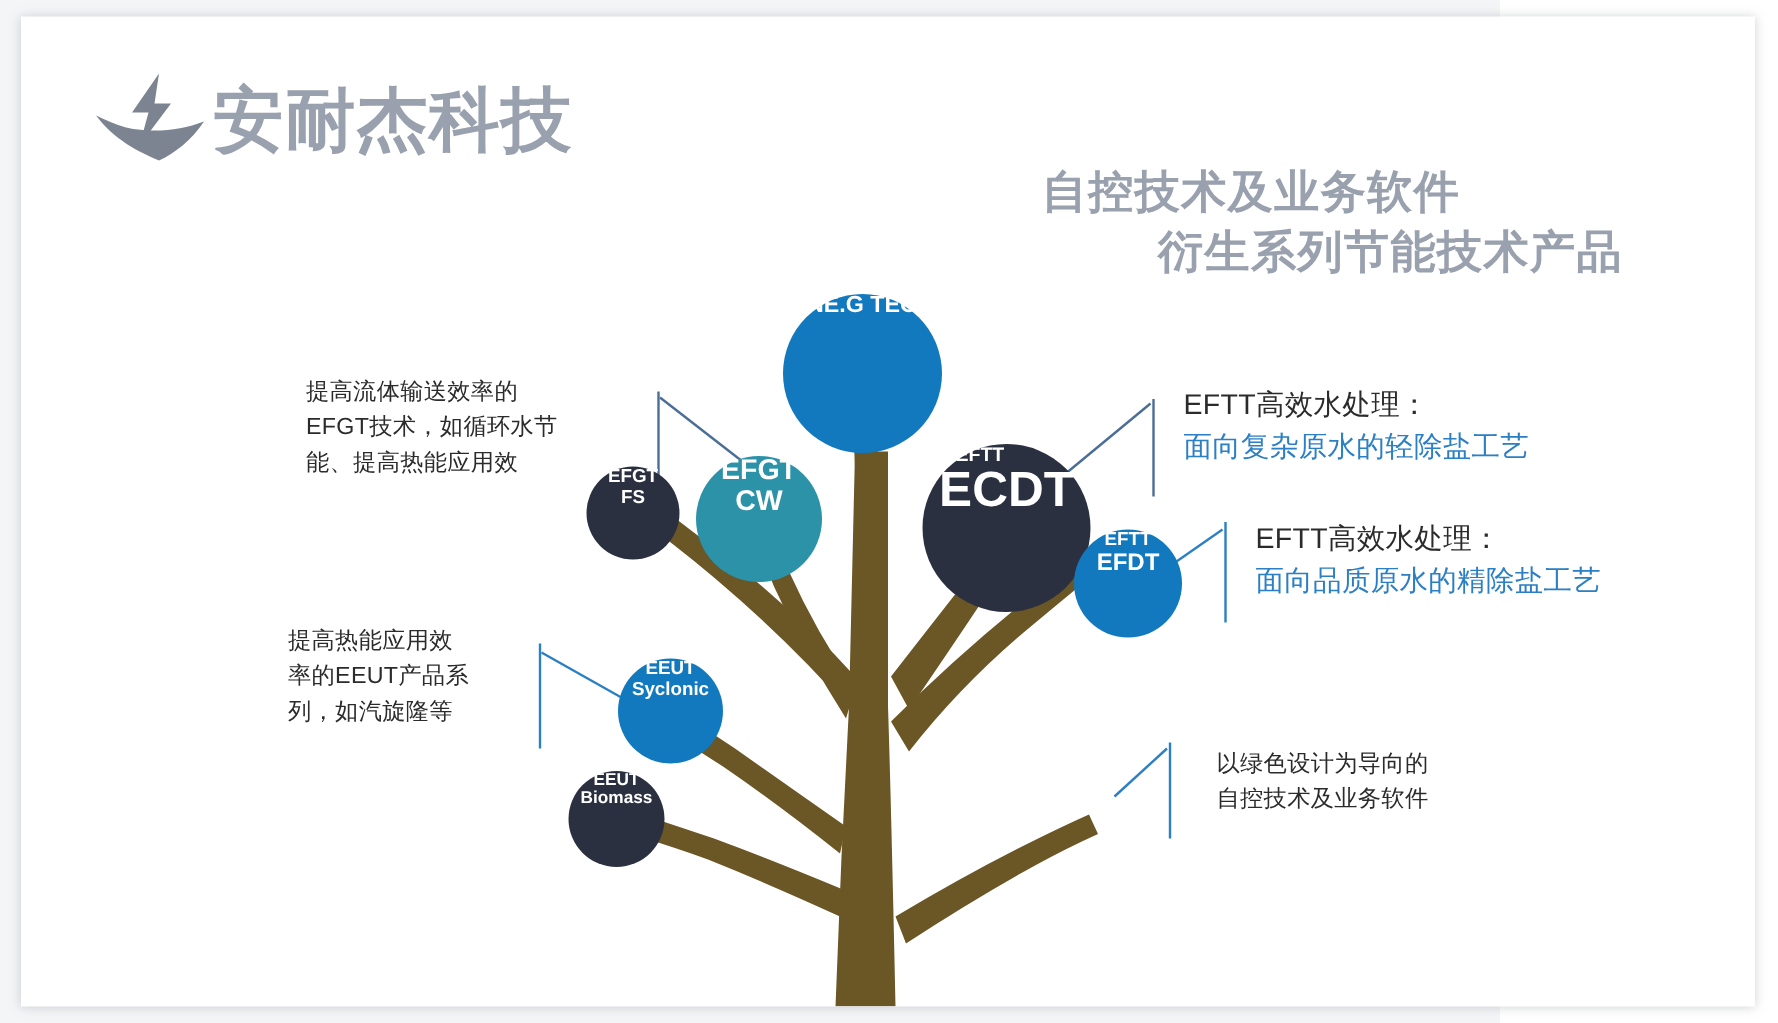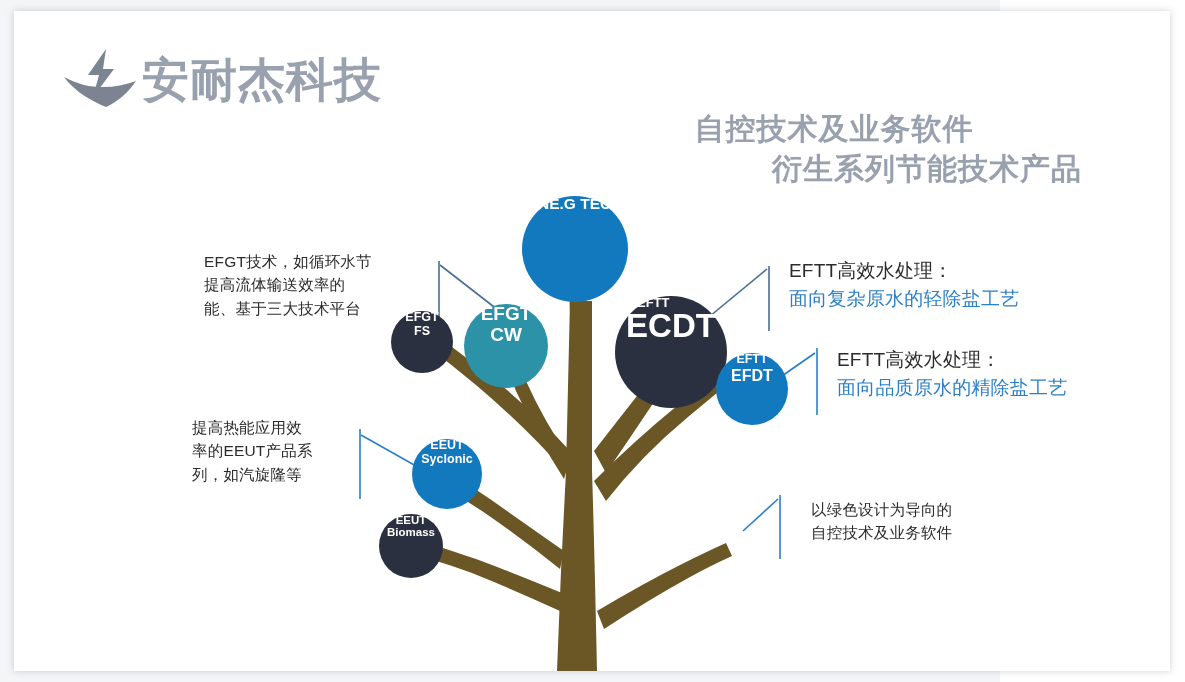--- a/index.html
+++ b/index.html
@@ -207,23 +207,23 @@
     <span class="main">Syclonic</span>
   </div>
 
   <div class="node" style="left: 365px; top: 503px; width: 64px; height: 64px; font-size: 11.5px; background: rgb(43, 48, 64);">
     <span class="sub">EEUT</span>
     <span class="main">Biomass</span>
   </div>
 
 
   <div class="callout" style="left:190px; top:239px; width:220px;">
+    <span class="tt">提高流体输送效率的</span>
     <span class="tt">EFGT技术，如循环水节</span>
-    <span class="tt">提高流体输送效率的</span>
-    <span class="tt">能、基于三大技术平台</span>
+    <span class="tt">能、提高热能应用效</span>
   </div>
 
   <div class="callout" style="left:178px; top:405px; width:170px;">
     <span class="tt">提高热能应用效</span>
     <span class="tt">率的EEUT产品系</span>
     <span class="tt">列，如汽旋隆等</span>
   </div>
 
   <div class="callout big" style="left:775px; top:246px; width:360px;">
     <span class="tt">EFTT高效水处理：</span>

